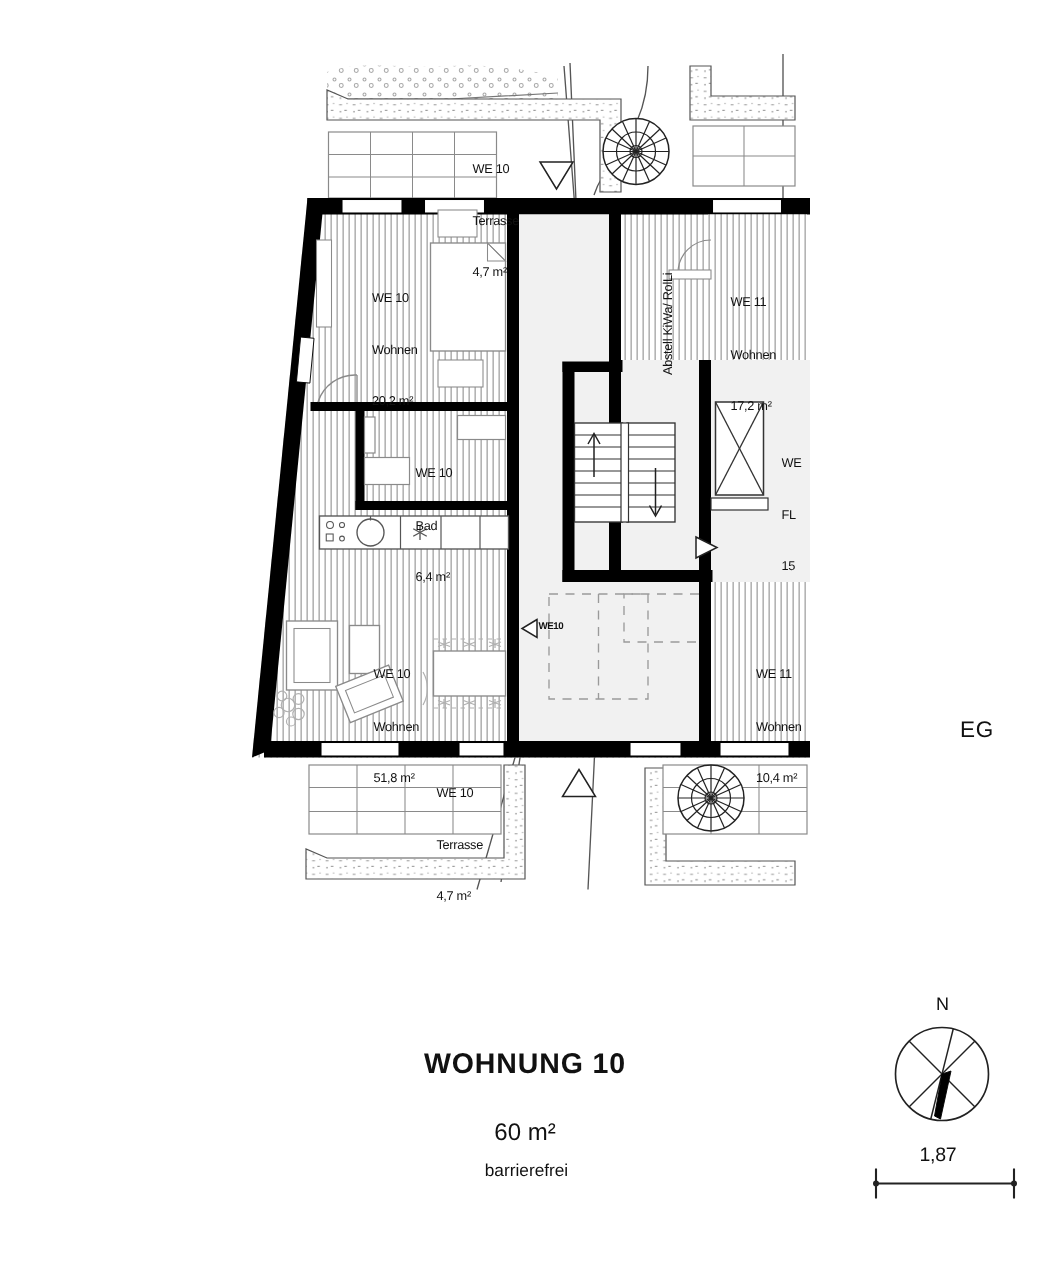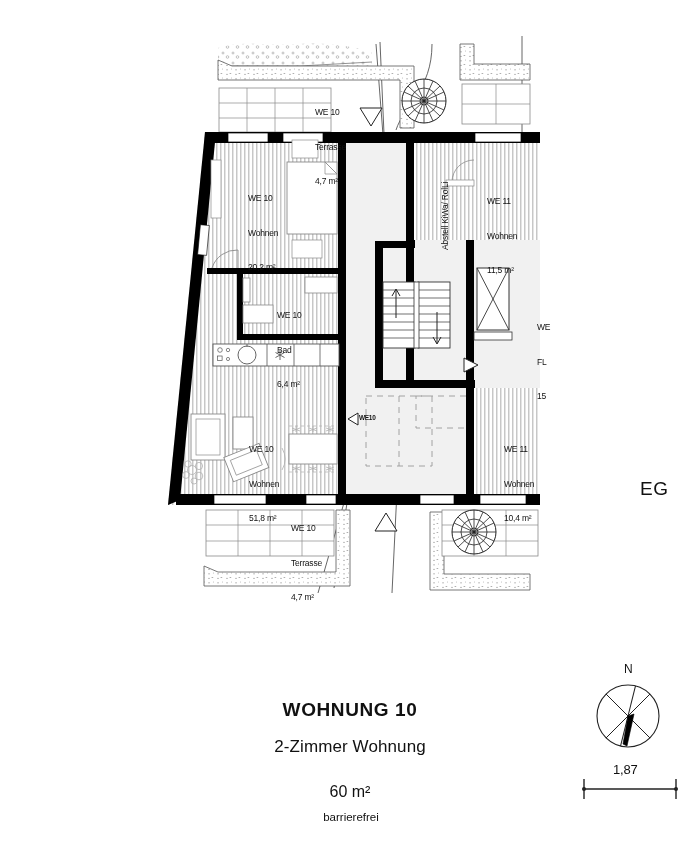--- a/index.html
+++ b/index.html
@@ -44,21 +44,21 @@
     font-size: 6.5px;
     font-weight: bold;
     letter-spacing: -0.3px;
   }
   .vert-lbl {
     font-size: 8.5px;
     transform-origin: 0 0;
     transform: rotate(-90deg);
   }
   .floor-lbl {
-    font-size: 19px;
+    font-size: 15px;
     letter-spacing: 0.5px;
   }
   .compass-n {
     font-size: 12px;
   }
   .scale-lbl {
     font-size: 13px;
   }
   #title-block {
     position: absolute;
@@ -464,24 +464,24 @@
 
   <div class="txt roomlabel" style="left:291px; top:500px;">
     <div>WE 10</div>
     <div>Terrasse</div>
     <div>4,7 m²</div>
   </div>
 
   <div class="txt roomlabel" style="left:487px; top:173px;">
     <div>WE 11</div>
     <div>Wohnen</div>
-    <div>11,5 m²</div>
-  </div>
-
-  <div class="txt roomlabel" style="left:521px; top:299px; overflow:hidden; width:20px;margin-left:16px;">
+    <div>17,2 m²</div>
+  </div>
+
+  <div class="txt roomlabel" style="left:521px; top:280px; overflow:hidden; width:20px;">
     <div>WE</div>
     <div>FL</div>
     <div>15</div>
   </div>
 
   <div class="txt roomlabel" style="left:504px; top:421px; overflow:hidden; width:36px;">
     <div>WE 11</div>
     <div>Wohnen</div>
     <div>10,4 m²</div>
   </div>
@@ -491,18 +491,17 @@
   <div class="txt marker-lbl" style="left:359px; top:414px;">WE10</div>
 
   <div class="txt floor-lbl" style="left:640px; top:478px;">EG</div>
 
   <div class="txt compass-n" style="left:624px; top:662px;">N</div>
 
   <div class="txt scale-lbl" style="left:613px; top:762px;">1,87</div>
 
   <div id="title-block">
     <p class="t1">WOHNUNG 10</p>
-    <p class="t2">2-Zimmer Wohnung</p>
     <p class="t3">60 m²</p>
     <p class="t4">barrierefrei</p>
   </div>
 
 </div>
 
 </body></html>

